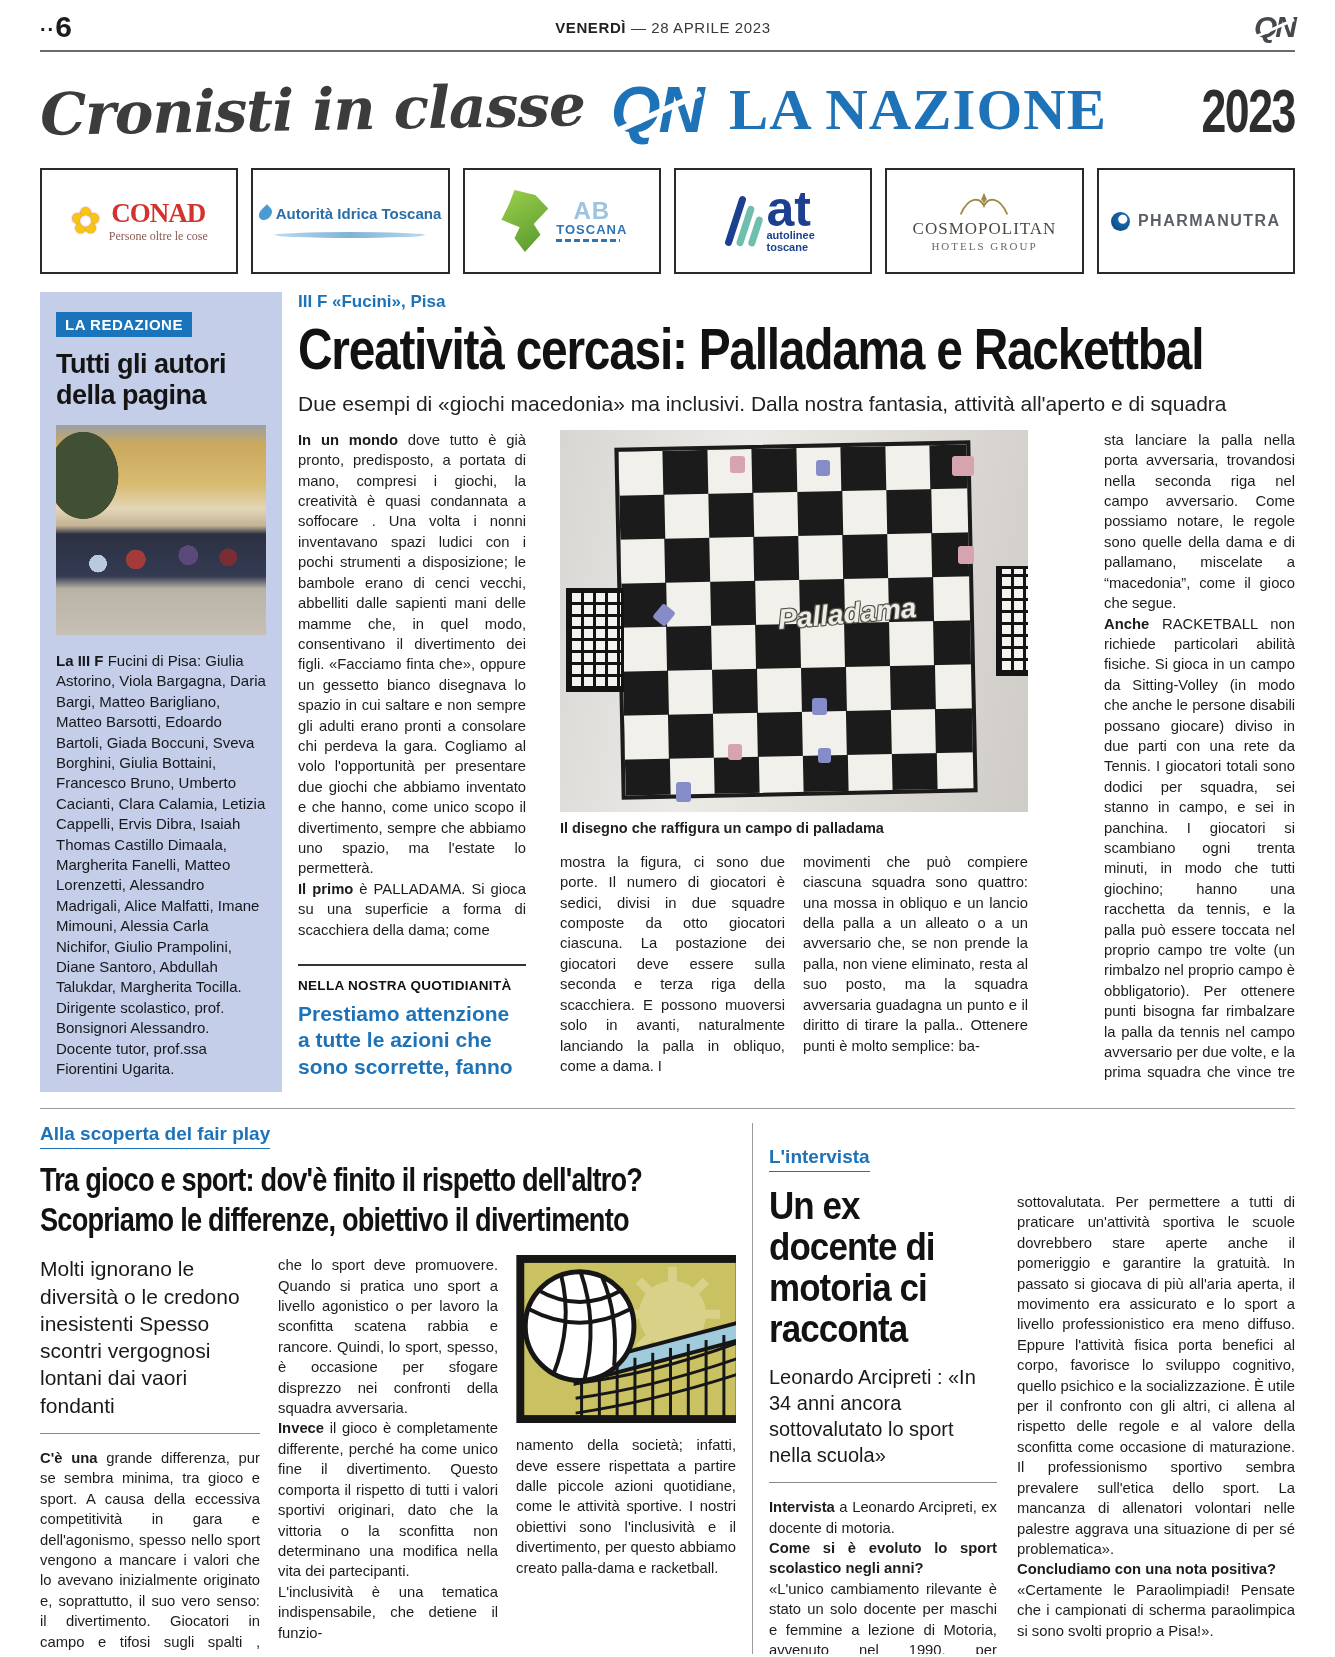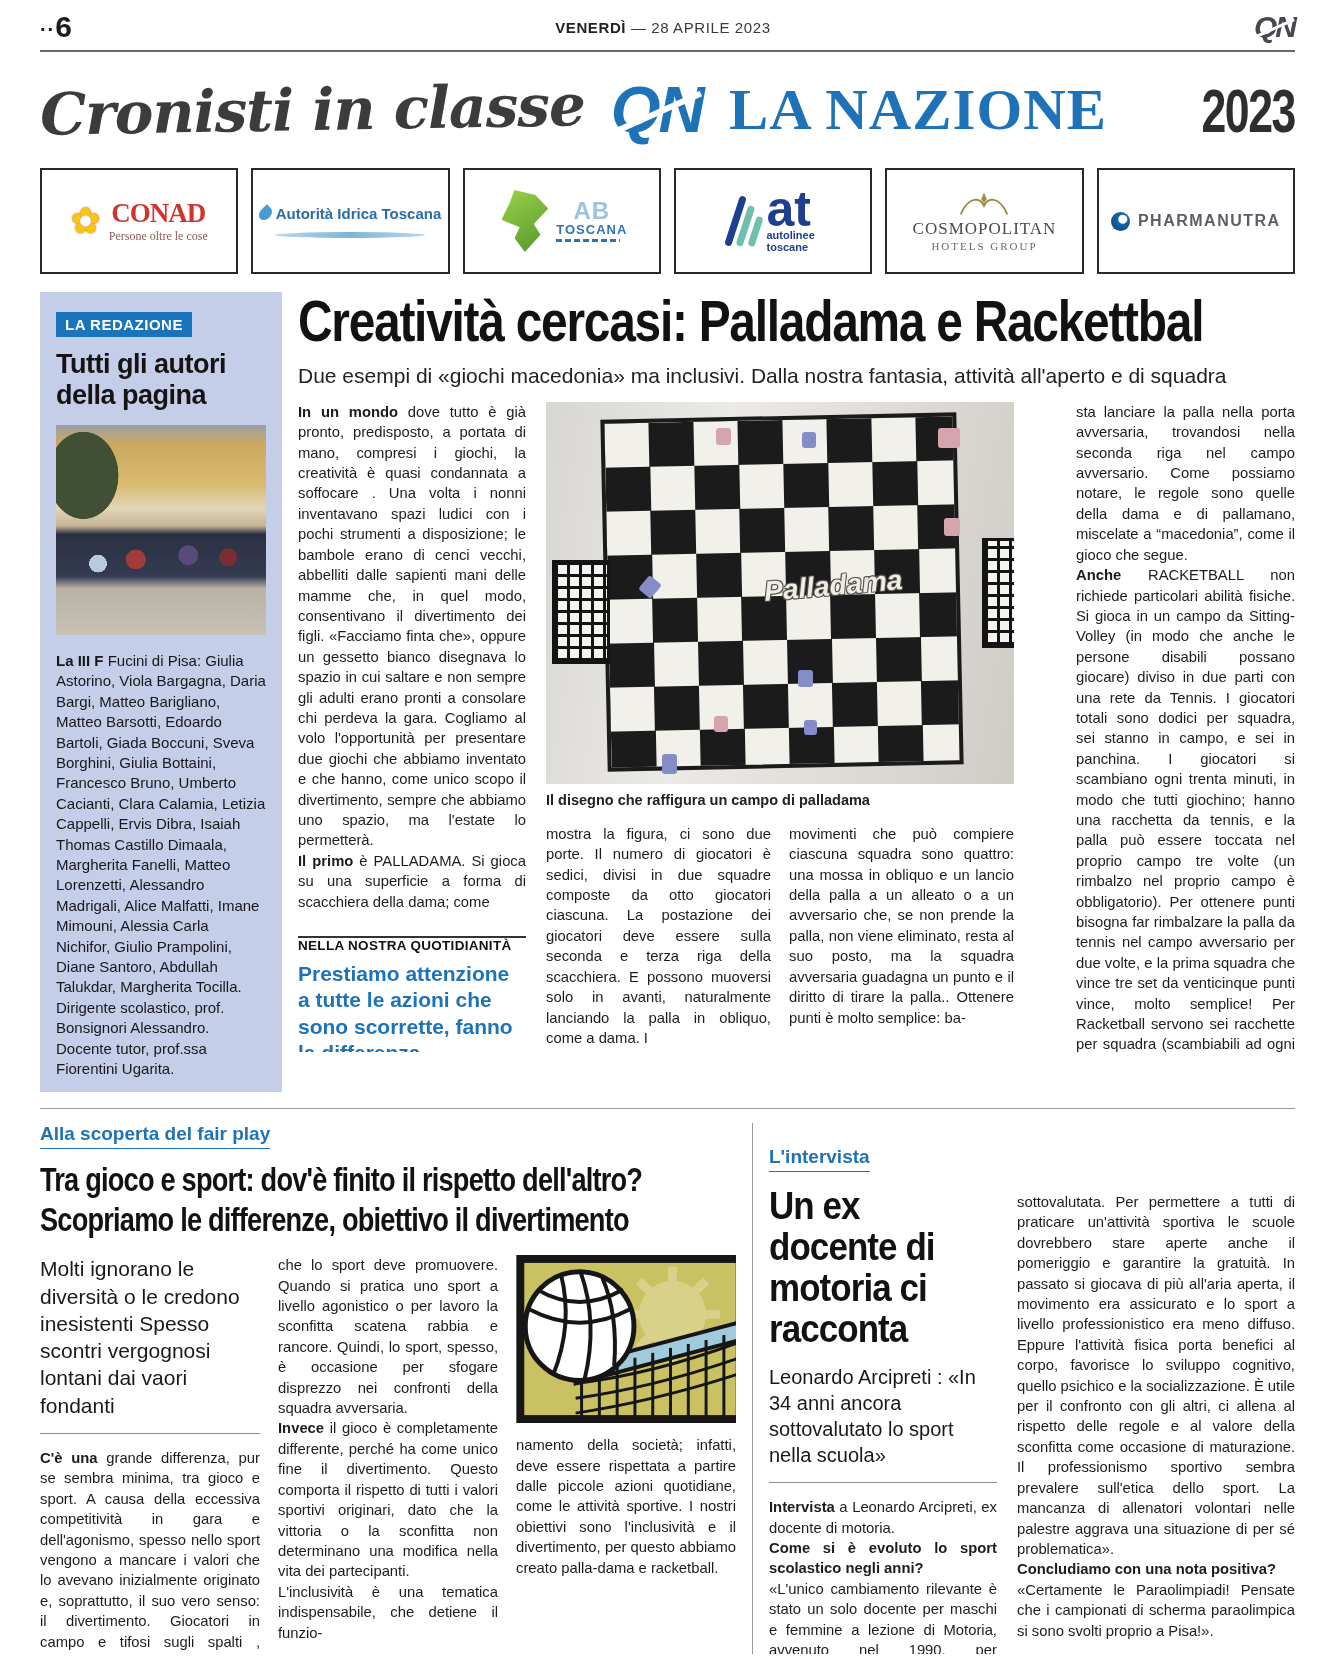--- a/index.html
+++ b/index.html
@@ -77,27 +77,27 @@
       radial-gradient(ellipse 58px 72px at 13% 24%, #414f35 60%, rgba(0,0,0,0) 61%),
       linear-gradient(180deg,#9aa0a8 0%, #caa95e 9%, #d9bb6f 28%, #e2d6b8 40%, #c4b294 48%, #2c3142 52%, #343b52 72%, #b9b3a6 78%, #c6c1b4 100%);
   }
   .sb-names { font-size:15px; line-height:1.36; color:#16181c; }
   .sb-names b { font-weight:800; }
 
   .article-main { flex:1; overflow:hidden; }
   .kicker { color:#1e73b8; font-weight:bold; font-size:17px; margin-bottom:8px; }
   .main-headline { font-size:57px; font-weight:800; color:#121212; letter-spacing:-1.5px; white-space:nowrap; transform:scaleX(.84); transform-origin:left center; line-height:1.05; }
   .subtitle { font-size:21px; color:#222; margin:12px 0 14px; }
-  .article-body { display:flex; gap:20px; height:650px; }
+  .article-body { display:flex; gap:34px; height:650px; }
   .bodytext { font-size:14.8px; line-height:1.38; text-align:justify; color:#1c1c1c; }
   .bodytext b { font-weight:800; }
   .col1 { width:228px; overflow:hidden; }
   .colmid { width:468px; overflow:hidden; }
   .col4 { flex:1; overflow:hidden; padding-left:42px; }
-  .quoteblock { margin-top:24px; border-top:2px solid #333; }
+  .quoteblock { margin-top:24px; border-top:2px solid #333; padding-top:12px; }
   .quote-label { font-size:13.5px; font-weight:800; letter-spacing:.3px; color:#111; margin-bottom:8px; }
   .quote-text { font-size:21px; font-weight:800; color:#1e73b8; line-height:1.25; }
 
   
   .board { position:relative; width:468px; height:382px; overflow:hidden;
     background:linear-gradient(100deg,#d8d6d2 0%, #eceae6 35%, #e2dfda 60%, #cfccc7 100%); }
   .board-grid { position:absolute; left:58px; top:14px; width:356px; height:352px; border:4px solid #1b1b1b; transform:rotate(-1.2deg);
     background:conic-gradient(#1b1b1b 0 25%, #f2f0ea 0 50%, #1b1b1b 0 75%, #f2f0ea 0) 0 0/89px 88px; }
   .net { position:absolute; border:3px solid #141414; background:
       repeating-linear-gradient(0deg,#141414 0 3px, rgba(0,0,0,0) 3px 12px),
@@ -206,20 +206,21 @@
 <div class="main">
 
   <div class="sidebar">
     <span class="red-badge">LA REDAZIONE</span>
     <div class="sb-title">Tutti gli autori della pagina</div>
     <div class="photo"></div>
     <p class="sb-names"><b>La III F</b><span> Fucini di Pisa: Giulia Astorino, Viola Bargagna, Daria Bargi, Matteo Barigliano, Matteo Barsotti, Edoardo Bartoli, Giada Boccuni, Sveva Borghini, Giulia Bottaini, Francesco Bruno, Umberto Cacianti, Clara Calamia, Letizia Cappelli, Ervis Dibra, Isaiah Thomas Castillo Dimaala, Margherita Fanelli, Matteo Lorenzetti, Alessandro Madrigali, Alice Malfatti, Imane Mimouni, Alessia Carla Nichifor, Giulio Prampolini, Diane Santoro, Abdullah Talukdar, Margherita Tocilla. Dirigente scolastico, prof. Bonsignori Alessandro. Docente tutor, prof.ssa Fiorentini Ugarita.</span></p>
   </div>
 
   <div class="article-main">
+    <div class="kicker">III F «Fucini», Pisa</div>
     <div class="main-headline">Creatività cercasi: Palladama e Rackettbal</div>
     <div class="subtitle">Due esempi di «giochi macedonia» ma inclusivi. Dalla nostra fantasia, attività all'aperto e di squadra</div>
 
     <div class="article-body">
 
       <div class="col1">
         <p class="bodytext"><b>In un mondo</b><span> dove tutto è già pronto, predisposto, a portata di mano, compresi i giochi, la creatività è quasi condannata a soffocare . Una volta i nonni inventavano spazi ludici con i pochi strumenti a disposizione; le bambole erano di cenci vecchi, abbelliti dalle sapienti mani delle mamme che, in quel modo, consentivano il divertimento dei figli. «Facciamo finta che», oppure un gessetto bianco disegnava lo spazio in cui saltare e non sempre gli adulti erano pronti a consolare chi perdeva la gara. Cogliamo al volo l'opportunità per presentare due giochi che abbiamo inventato e che hanno, come unico scopo il divertimento, sempre che abbiamo uno spazio, ma l'estate lo permetterà.</span></p>
         <p class="bodytext"><b>Il primo</b><span> è PALLADAMA. Si gioca su una superficie a forma di scacchiera della dama; come</span></p>
         <div class="quoteblock">
           <div class="quote-label">NELLA NOSTRA QUOTIDIANITÀ</div>

